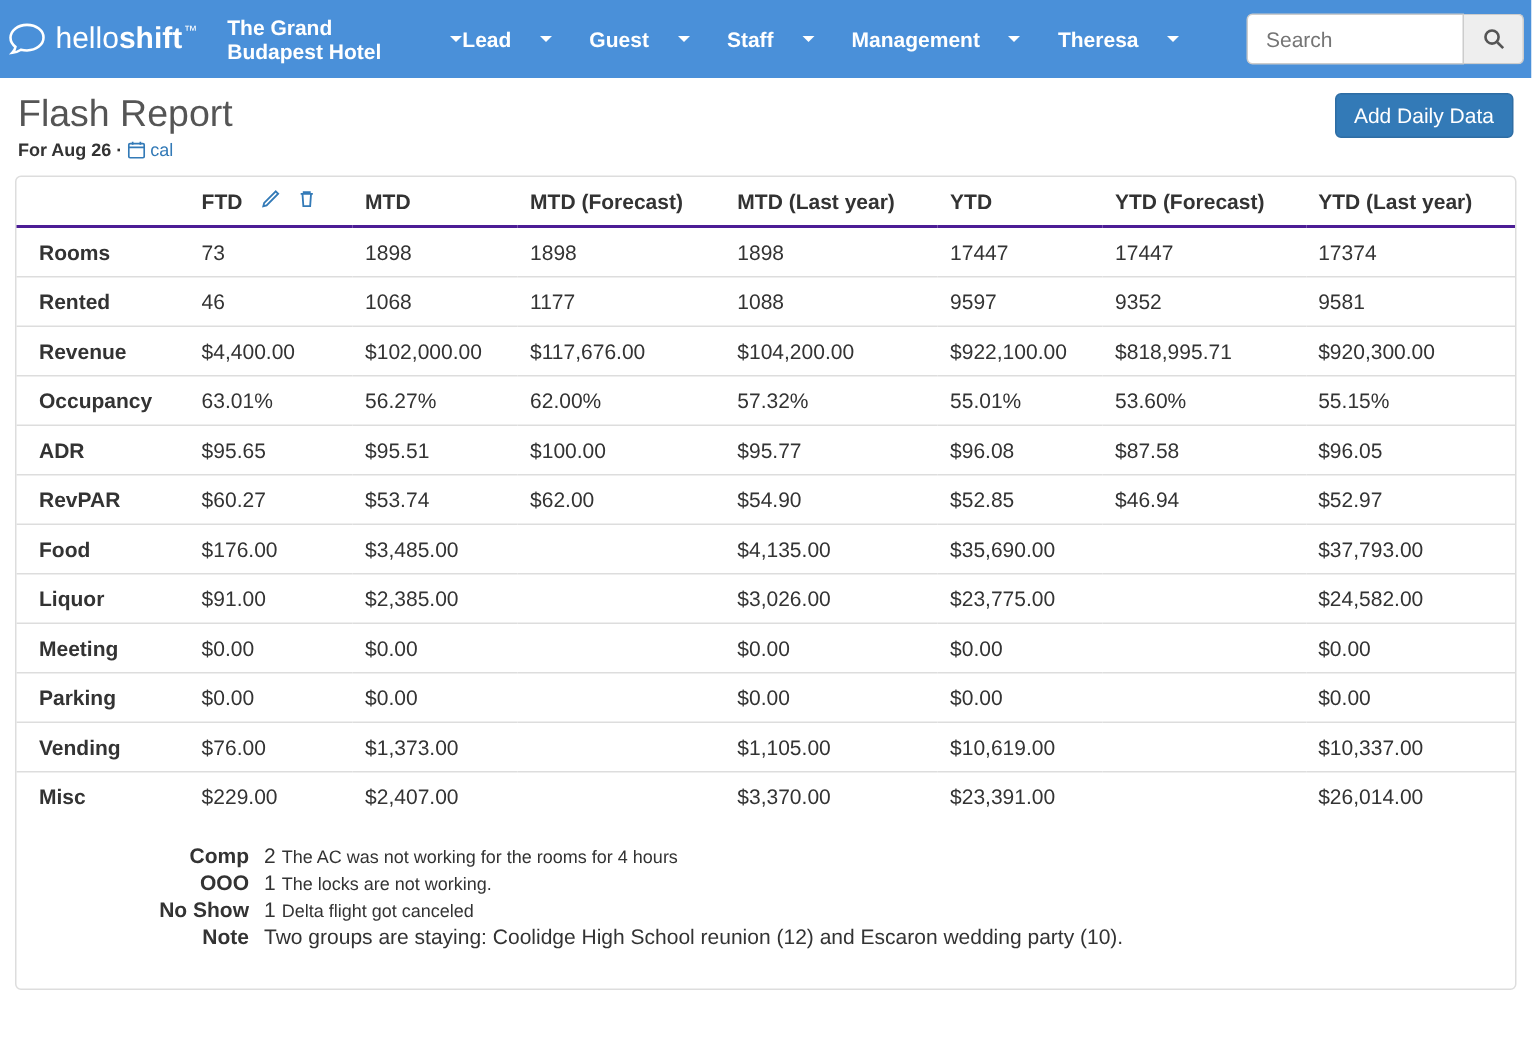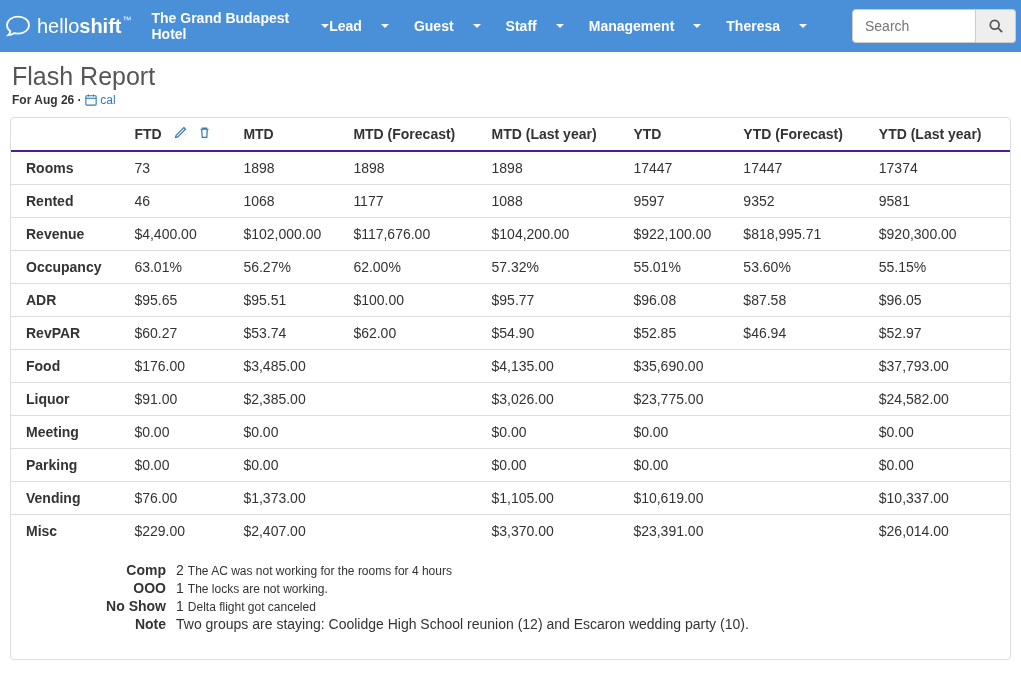--- a/index.html
+++ b/index.html
@@ -59,21 +59,21 @@
       border-right: 4px solid transparent;
       border-top: 4px solid #fff;
       margin-left: 2px;
     }
     .search-group {
       display: flex;
       margin-left: 20px;
     }
     .search-input {
       height: 34px;
-      width: 124px;
+      width: 145px;
       padding: 6px 12px;
       border: 1px solid #ccc;
       border-radius: 4px 0 0 4px;
       font-size: 14px;
     }
     .search-btn {
       height: 34px;
       width: 40px;
       background: #eee;
       border: 1px solid #ccc;
@@ -210,20 +210,21 @@
     <div class="page-title">Flash Report</div>
     <div class="page-subtitle">
       <span>For Aug 26 · </span><span class="cal-link"><svg width="12" height="12" viewBox="0 0 14 14">
             <rect x="1" y="2" width="12" height="11" rx="1" fill="none" stroke="#337ab7" stroke-width="1.3"></rect>
             <line x1="1" y1="5" x2="13" y2="5" stroke="#337ab7" stroke-width="1.3"></line>
             <line x1="4" y1="0.5" x2="4" y2="3" stroke="#337ab7" stroke-width="1.3"></line>
             <line x1="10" y1="0.5" x2="10" y2="3" stroke="#337ab7" stroke-width="1.3"></line>
           </svg> <span>cal</span></span>
     </div>
   </div>
+  <button class="add-btn">Add Daily Data</button>
 </div>
 
 <div class="report-panel">
   <table>
     <thead>
       <tr>
         <th></th>
         <th>
           <span>FTD</span>
           <span class="icon-btn"><svg width="13" height="13" viewBox="0 0 16 16">

